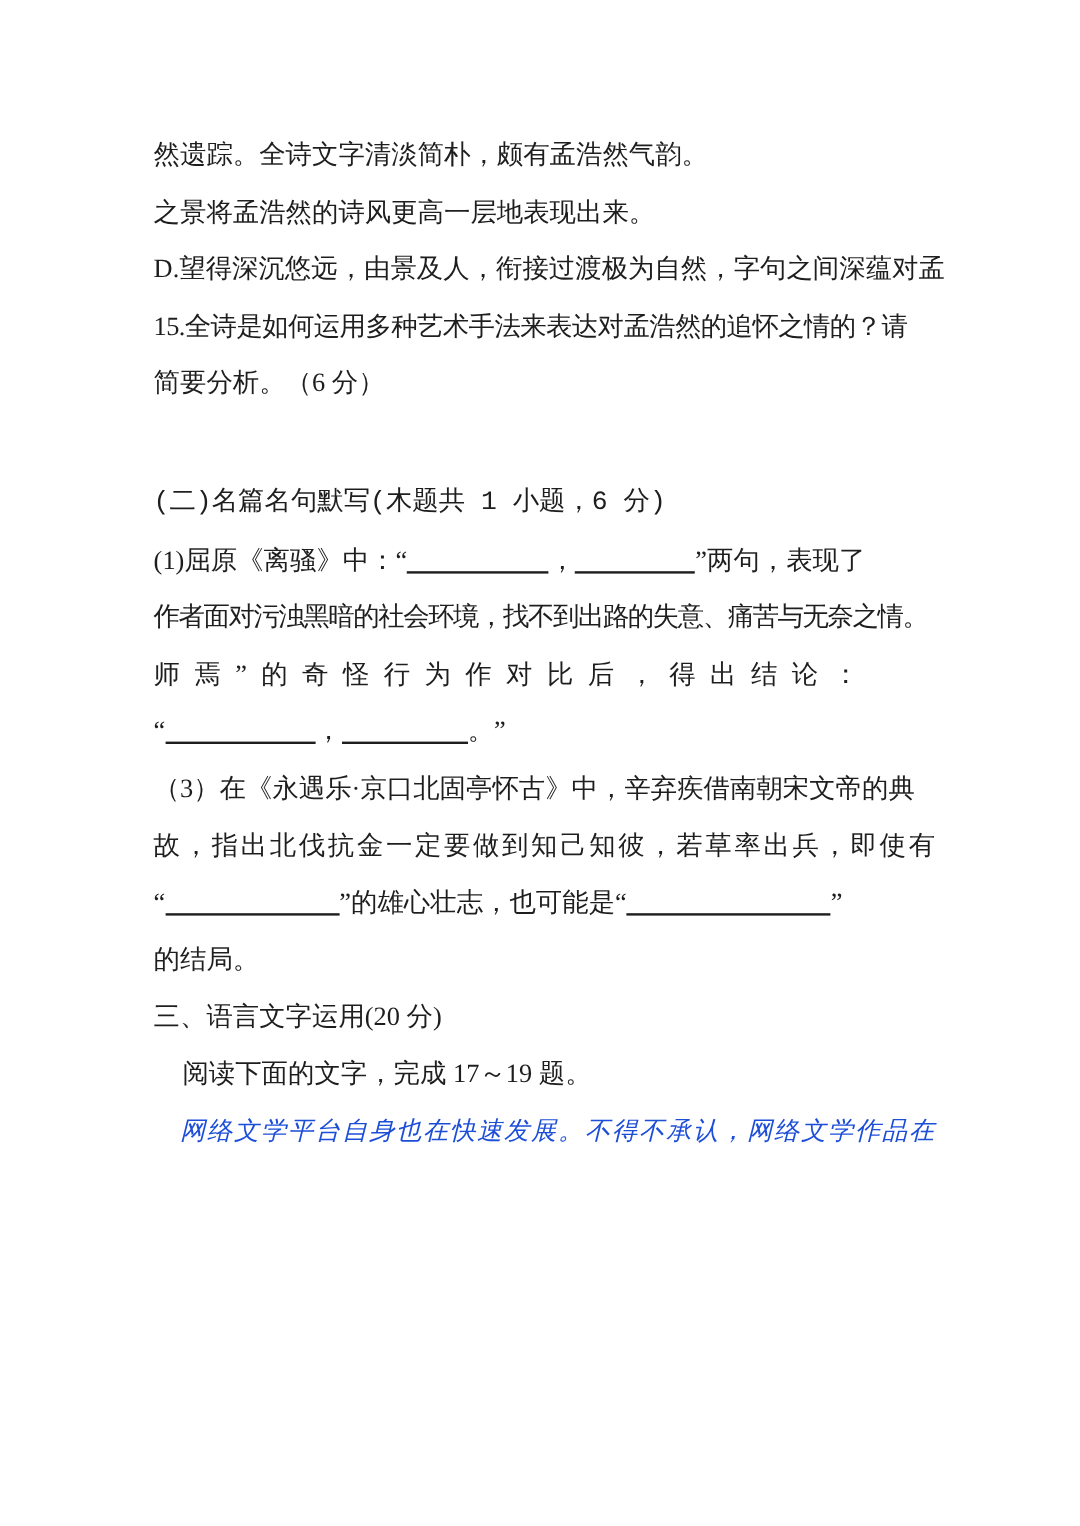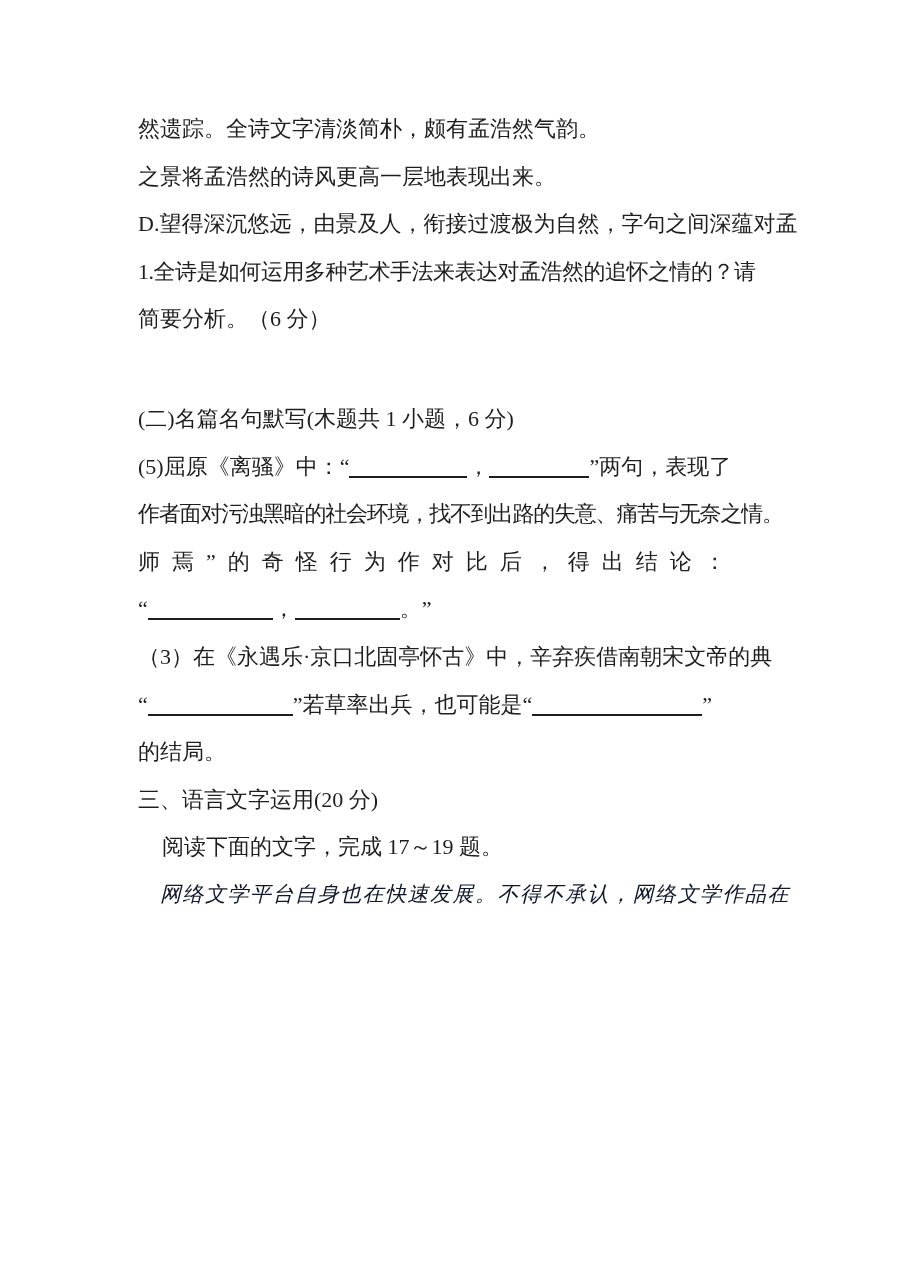--- a/index.html
+++ b/index.html
@@ -11,21 +11,21 @@
   }
   .page {
     position: relative;
     width: 900px; height: 1272px;
     background: #ffffff;
     overflow: hidden;
     color: #1e1e1e;
   }
   .page-text {
     position: absolute;
-    top: 105px; left: 138px;
+    top: 105px; left: 128px;
     width: 640px;
   }
   .text-line {
     height: 47.6px;
     line-height: 47.6px;
     font-size: 22px;
     white-space: nowrap;
     letter-spacing: 0;
   }
   .text-line .txt { display: inline; }
@@ -33,38 +33,39 @@
     display: inline-block;
     width: 120px;
     height: 1em;
     border-bottom: 2px solid #1e1e1e;
     vertical-align: -4px;
   }
   .kai {
     font-style: italic;
     font-size: 21px;
     letter-spacing: 1.5px;
-    color: #0f172a;
+    color: #1d4ed8;
   }
 </style>
 </head>
 <body>
 
 <div class="page">
   <div class="page-text">
       <div class="text-line"><span class="txt">然遗踪。全诗文字清淡简朴，颇有孟浩然气韵。</span></div>
       <div class="text-line"><span class="txt">之景将孟浩然的诗风更高一层地表现出来。</span></div>
       <div class="text-line"><span class="txt">D.望得深沉悠远，由景及人，衔接过渡极为自然，字句之间深蕴对孟</span></div>
-      <div class="text-line" style="letter-spacing: -0.5px;"><span class="txt">1.全诗是如何运用多种艺术手法来表达对孟浩然的追怀之情的？请</span></div>
+      <div class="text-line" style="letter-spacing: -0.5px;"><span class="txt">15.全诗是如何运用多种艺术手法来表达对孟浩然的追怀之情的？请</span></div>
       <div class="text-line"><span class="txt">简要分析。（6 分）</span></div>
-      <div class="text-line" style="margin-top: 52px;"><span class="txt">(二)名篇名句默写(木题共 1 小题，6 分)</span></div>
-      <div class="text-line"><span class="txt">(5)屈原《离骚》中：“</span><span class="blank" style="width: 118px;"></span><span class="txt">，</span><span class="blank" style="width: 100px;"></span><span class="txt">”两句，表现了</span></div>
+      <div class="text-line" style="margin-top: 52px; font-family: Liberation Mono, monospace;"><span class="txt">(二)名篇名句默写(木题共 1 小题，6 分)</span></div>
+      <div class="text-line"><span class="txt">(1)屈原《离骚》中：“</span><span class="blank" style="width: 118px;"></span><span class="txt">，</span><span class="blank" style="width: 100px;"></span><span class="txt">”两句，表现了</span></div>
       <div class="text-line" style="letter-spacing: -1.2px;"><span class="txt">作者面对污浊黑暗的社会环境，找不到出路的失意、痛苦与无奈之情。</span></div>
       <div class="text-line" style="letter-spacing: 12px;"><span class="txt">师焉”的奇怪行为作对比后，得出结论：</span></div>
       <div class="text-line"><span class="txt">“</span><span class="blank" style="width: 125px;"></span><span class="txt">，</span><span class="blank" style="width: 105px;"></span><span class="txt">。”</span></div>
       <div class="text-line"><span class="txt">（3）在《永遇乐·京口北固亭怀古》中，辛弃疾借南朝宋文帝的典</span></div>
-      <div class="text-line"><span class="txt">“</span><span class="blank" style="width: 145px;"></span><span class="txt">”若草率出兵，也可能是“</span><span class="blank" style="width: 170px;"></span><span class="txt">”</span></div>
+      <div class="text-line" style="letter-spacing: 2.2px;"><span class="txt">故，指出北伐抗金一定要做到知己知彼，若草率出兵，即使有</span></div>
+      <div class="text-line"><span class="txt">“</span><span class="blank" style="width: 145px;"></span><span class="txt">”的雄心壮志，也可能是“</span><span class="blank" style="width: 170px;"></span><span class="txt">”</span></div>
       <div class="text-line"><span class="txt">的结局。</span></div>
       <div class="text-line"><span class="txt">三、语言文字运用(20 分)</span></div>
       <div class="text-line" style="padding-left: 24px;"><span class="txt">阅读下面的文字，完成 17～19 题。</span></div>
       <div class="text-line kai" style="padding-left: 22px;"><span class="txt">网络文学平台自身也在快速发展。不得不承认，网络文学作品在</span></div>
     </div>
 </div>
 
 </body></html>

